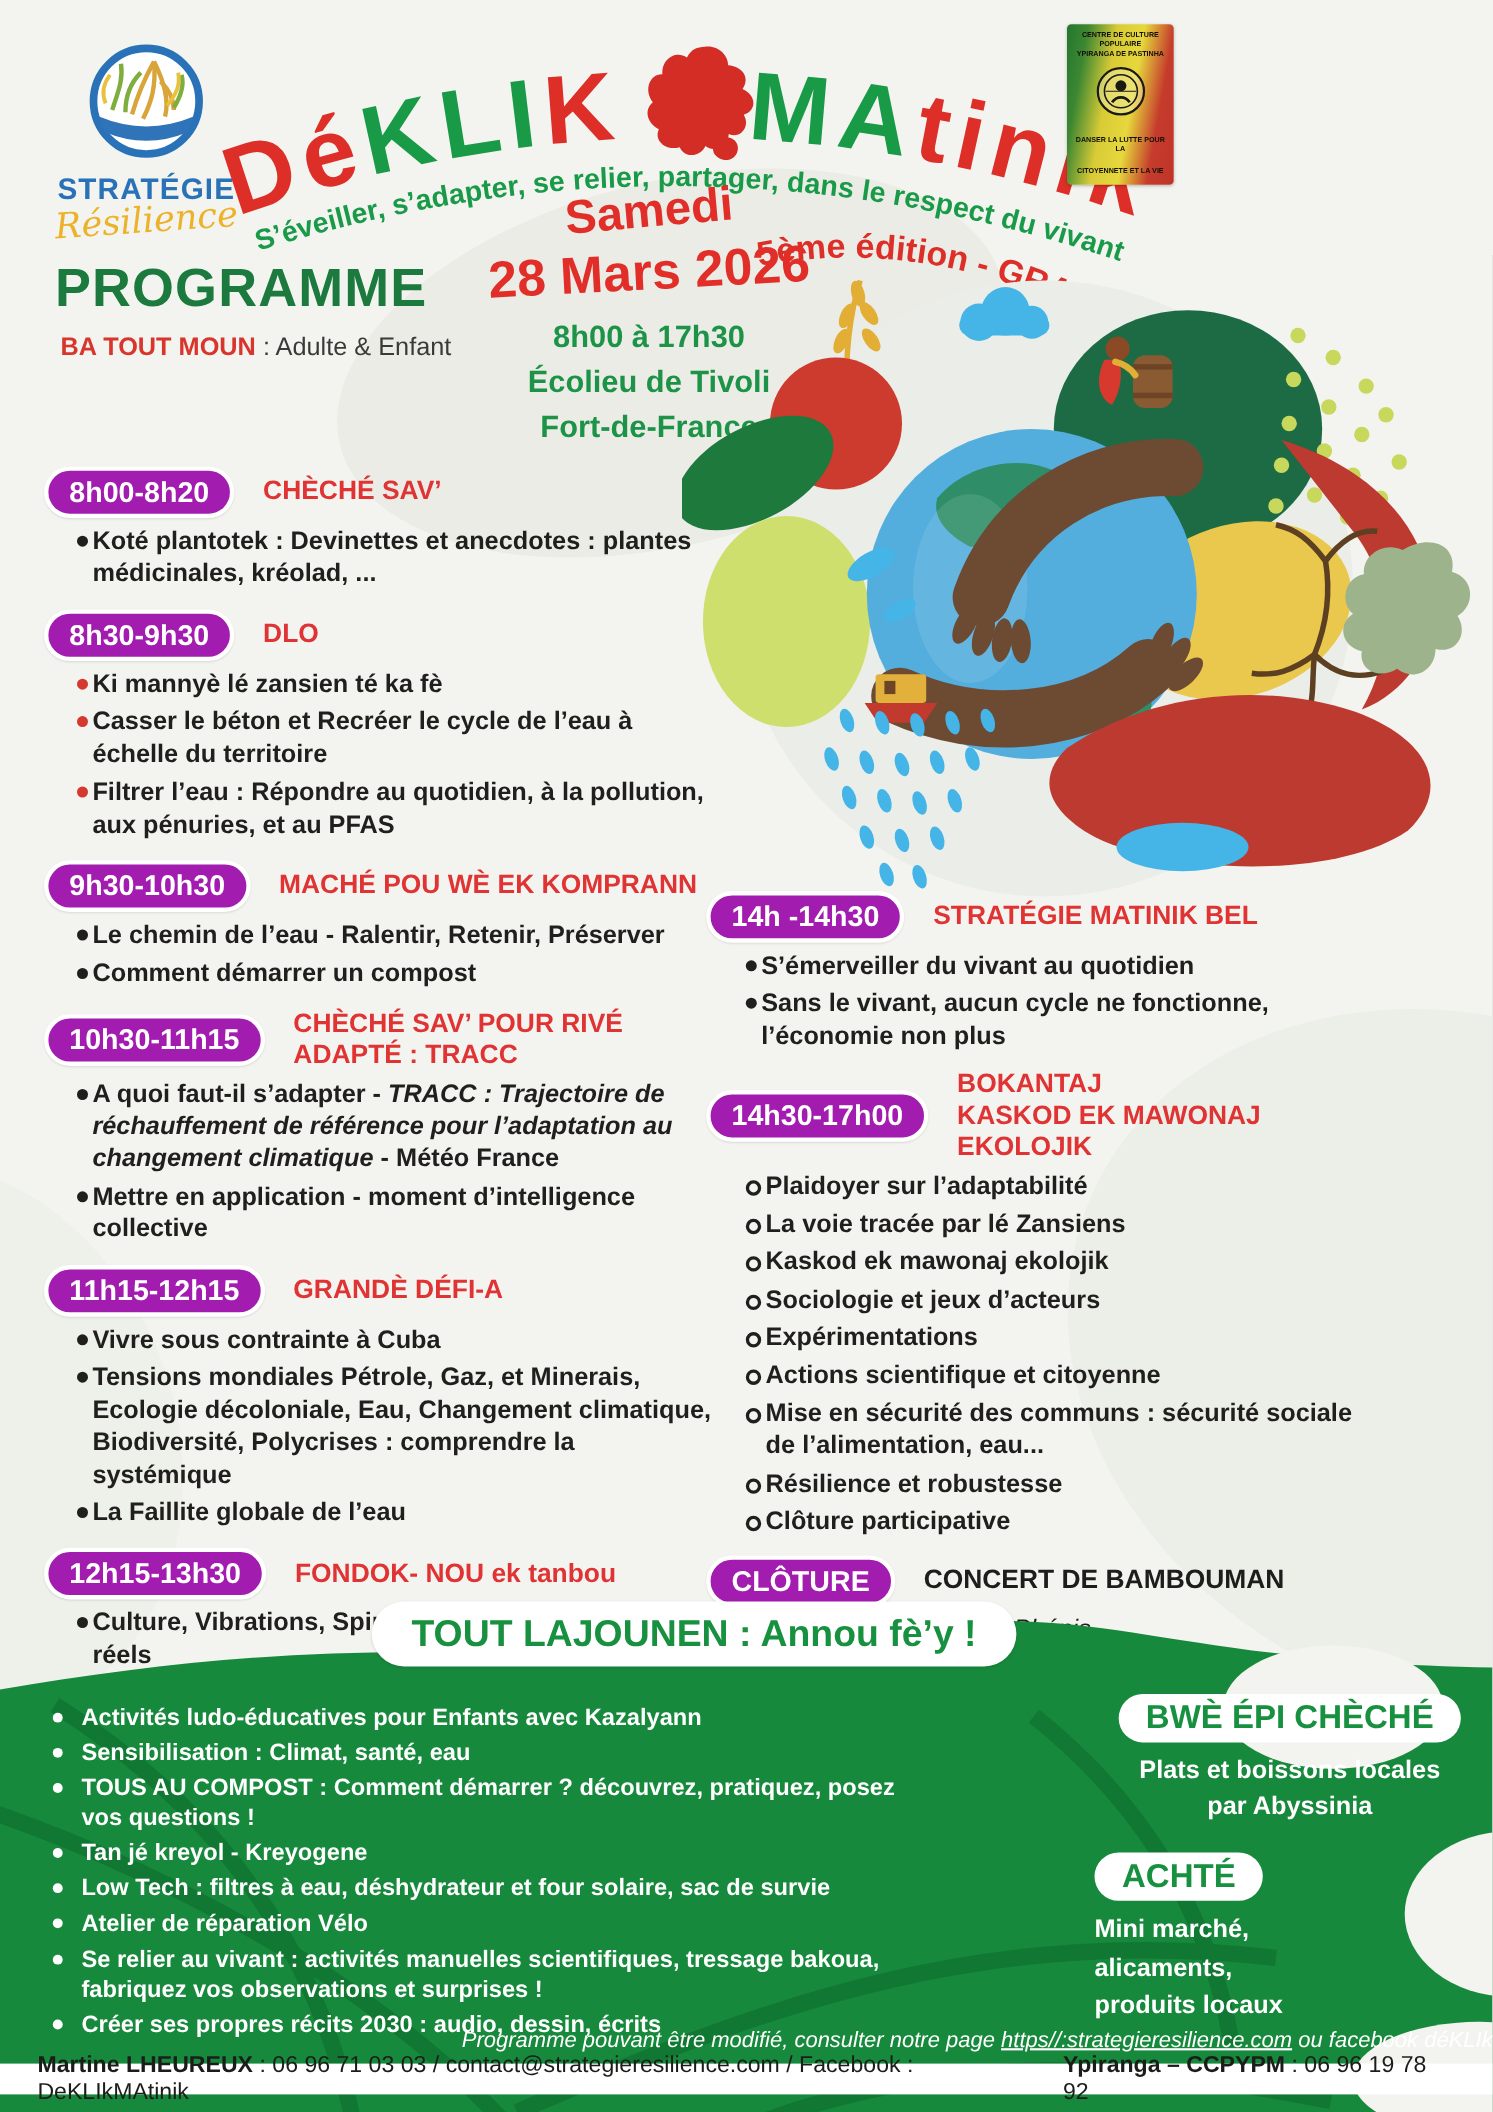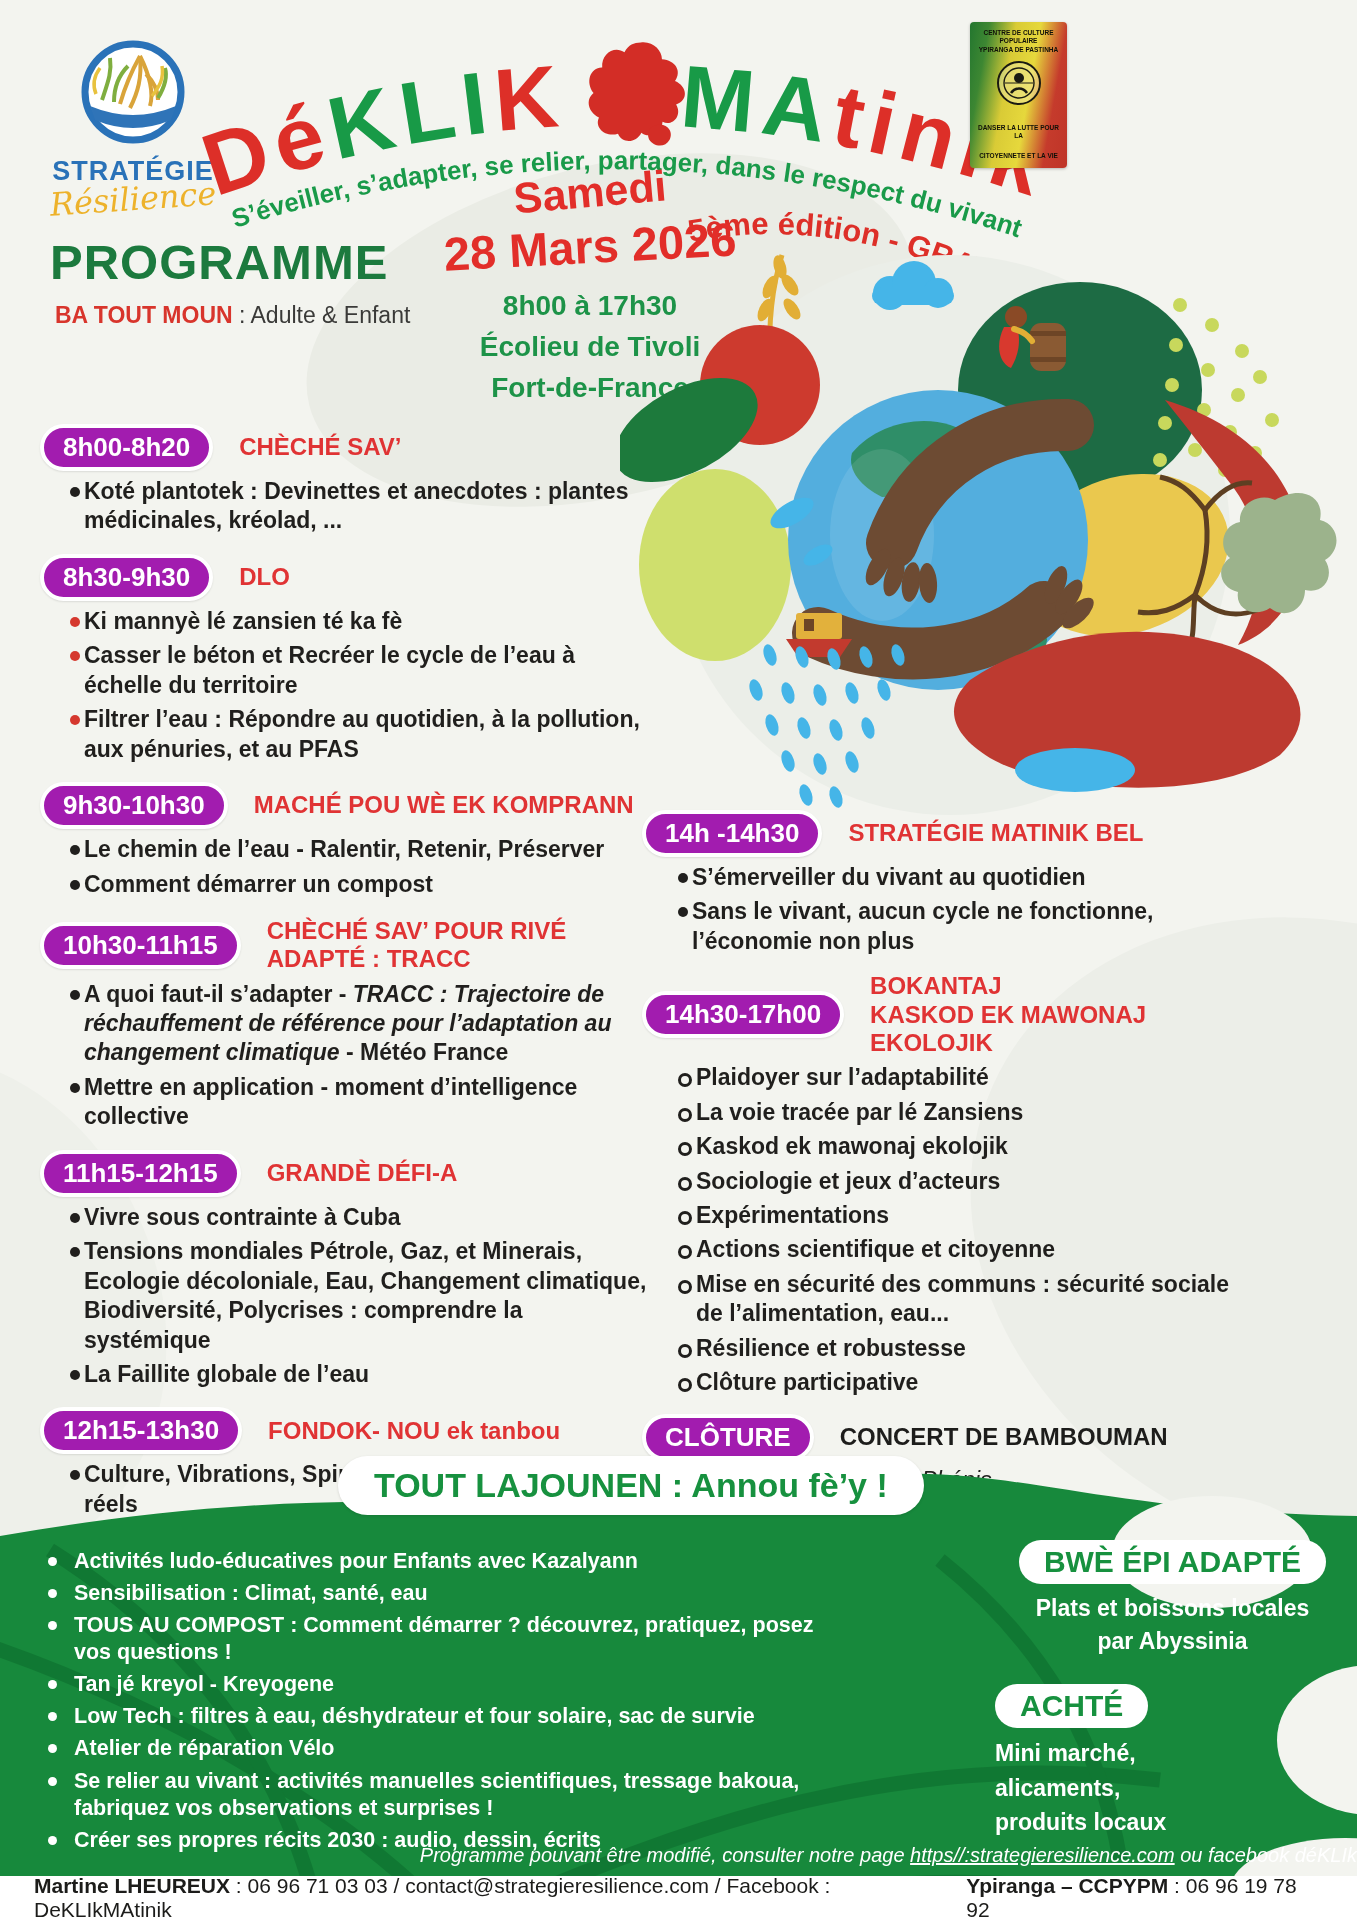--- a/index.html
+++ b/index.html
@@ -69,21 +69,21 @@
   .band-list .dot{background:#fff;width:9px;height:9px;margin-top:9px;}
   .pill-w{display:inline-block;background:#fff;border-radius:30px;padding:5px 25px;font-size:30px;
           font-weight:bold;color:#17913f;}
   .food{left:995px;top:1540px;width:355px;text-align:center;color:#fff;font-weight:bold;}
   .food-lines{margin-top:8px;font-size:23px;line-height:1.45;}
   .market{left:995px;top:1684px;width:355px;color:#fff;font-weight:bold;text-align:left;}
   .market-lines{margin-top:8px;font-size:23px;line-height:1.5;}
   .note{left:0;top:1844px;width:1357px;text-align:right;color:#fff;font-style:italic;font-size:20px;}
   .note .lnk{text-decoration:underline;color:#fff;cursor:pointer;}
 
-  .footer{left:0;top:1876px;width:1357px;height:44px;background:#fff;display:flex;align-items:center;
+  .footer{left:0;top:1876px;width:1357px;height:28px;background:#fff;display:flex;align-items:center;
           justify-content:space-between;padding:0 34px;box-sizing:border-box;font-size:21px;color:#1c1c1a;}
   .footer b{font-weight:bold;}
 </style>
 </head>
 <body>
 
 <div class="page">
 
   <div class="blob" style="left:300px;top:165px;width:620px;height:330px;transform:rotate(-14deg);"></div>
   <div class="blob" style="left:960px;top:930px;width:760px;height:620px;transform:rotate(24deg);background:#eceee8;"></div>
@@ -501,21 +501,21 @@
         <span class="dot"></span>
         <span>Se relier au vivant : activités manuelles scientifiques, tressage bakoua, fabriquez vos observations et surprises !</span>
       </li>
     <li>
         <span class="dot"></span>
         <span>Créer ses propres récits 2030 : audio, dessin, écrits</span>
       </li>
   </ul>
 
   <div class="abs food z1">
-    <span class="pill-w">BWÈ ÉPI ADAPTÉ</span>
+    <span class="pill-w">BWÈ ÉPI CHÈCHÉ</span>
     <div class="food-lines">
       <div>Plats et boissons locales</div>
       <div>par Abyssinia</div>
     </div>
   </div>
 
   <div class="abs market z1">
     <span class="pill-w">ACHTÉ</span>
     <div class="market-lines">
       <div>Mini marché,</div>

